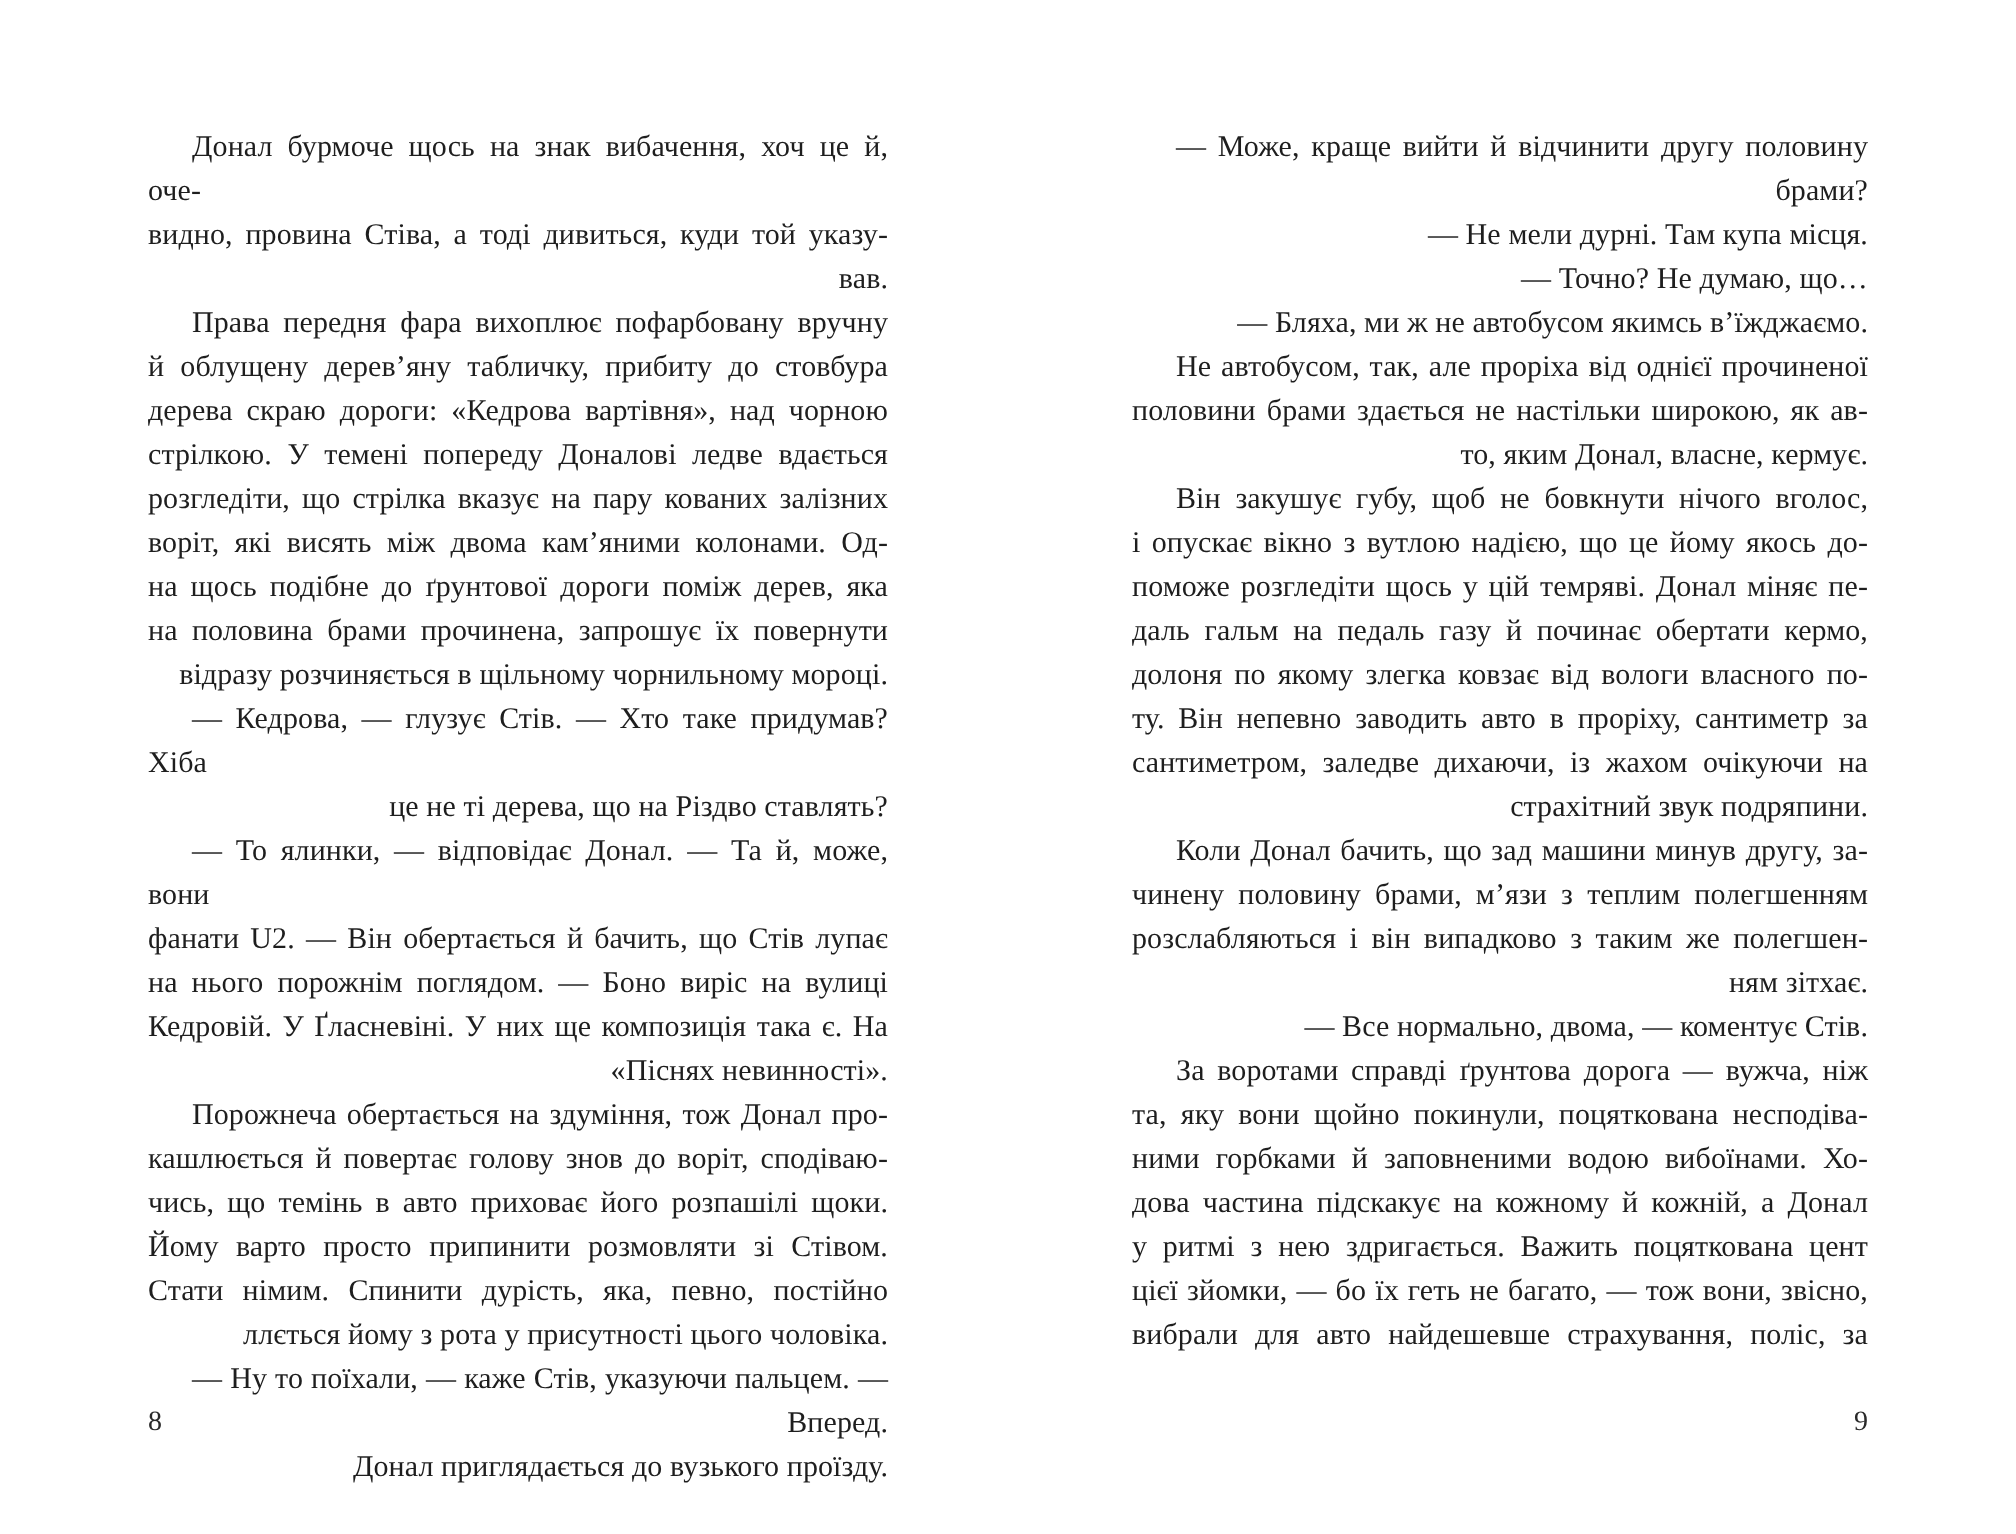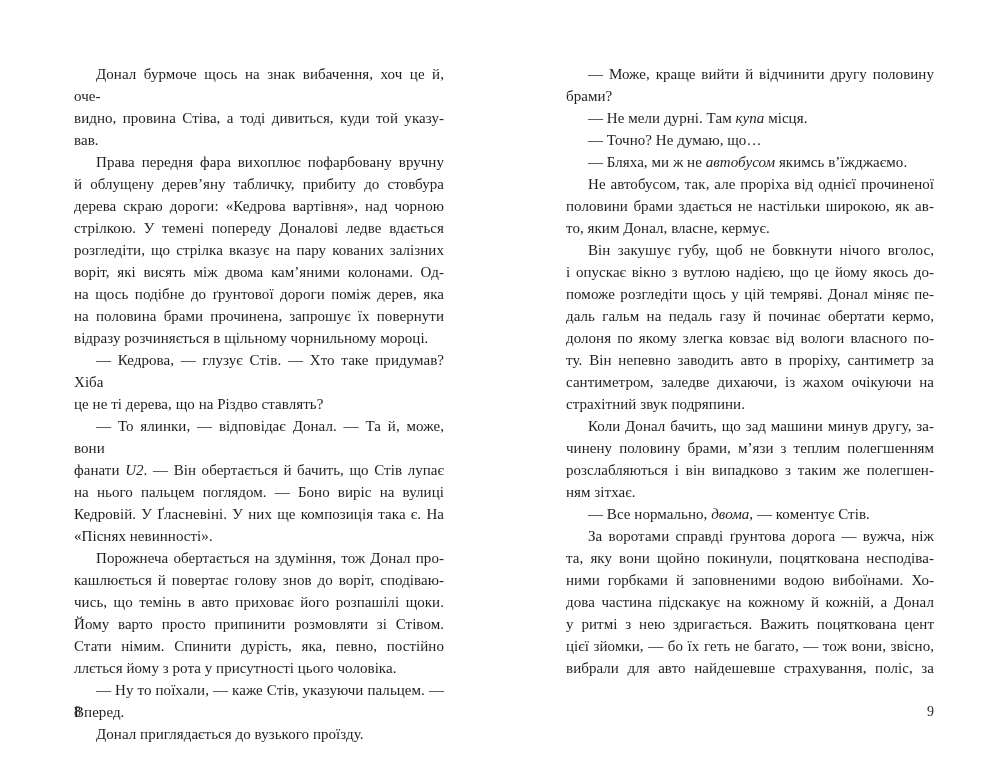--- a/index.html
+++ b/index.html
@@ -30,32 +30,31 @@
   .text-block {
     position: absolute;
     top: 63px;
     font-size: 15px;
     line-height: 22px;
     letter-spacing: 0.05px;
   }
   .page-left  .text-block { left: 74px;  width: 370px; }
   .page-right .text-block { left: 62px;  width: 368px; }
   .line {
-    text-align: left;
+    text-align: right;
     white-space: normal;
   }
   .line.just {
     text-align: justify;
     text-align-last: justify;
   }
   .line.indent {
     text-indent: 22px;
   }
   .it {
-    font-style: italic;
     margin-top: 27px;
   }
   .page-number {
     position: absolute;
     top: 703px;
     font-size: 14px;
     line-height: 18px;
     color: #2a2a2a;
   }
   .page-left  .page-number { left: 74px; text-align: left; }
@@ -77,21 +76,21 @@
         <div class="line just"><span>стрілкою. У темені попереду Доналові ледве вдається</span></div>
         <div class="line just"><span>розгледіти, що стрілка вказує на пару кованих залізних</span></div>
         <div class="line just"><span>воріт, які висять між двома кам’яними колонами. Од-</span></div>
         <div class="line just"><span>на щось подібне до ґрунтової дороги поміж дерев, яка</span></div>
         <div class="line just"><span>на половина брами прочинена, запрошує їх повернути</span></div>
         <div class="line"><span>відразу розчиняється в щільному чорнильному мороці.</span></div>
         <div class="line indent just"><span>— Кедрова, — глузує Стів. — Хто таке придумав? Хіба</span></div>
         <div class="line"><span>це не ті дерева, що на Різдво ставлять?</span></div>
         <div class="line indent just"><span>— То ялинки, — відповідає Донал. — Та й, може, вони</span></div>
         <div class="line just"><span>фанати </span><span class="it">U2</span><span>. — Він обертається й бачить, що Стів лупає</span></div>
-        <div class="line just"><span>на нього пальцем поглядом. — Боно виріс на вулиці</span></div>
+        <div class="line just"><span>на нього порожнім поглядом. — Боно виріс на вулиці</span></div>
         <div class="line just"><span>Кедровій. У Ґласневіні. У них ще композиція така є. На</span></div>
         <div class="line"><span>«Піснях невинності».</span></div>
         <div class="line indent just"><span>Порожнеча обертається на здуміння, тож Донал про-</span></div>
         <div class="line just"><span>кашлюється й повертає голову знов до воріт, сподіваю-</span></div>
         <div class="line just"><span>чись, що темінь в авто приховає його розпашілі щоки.</span></div>
         <div class="line just"><span>Йому варто просто припинити розмовляти зі Стівом.</span></div>
         <div class="line just"><span>Стати німим. Спинити дурість, яка, певно, постійно</span></div>
         <div class="line"><span>ллється йому з рота у присутності цього чоловіка.</span></div>
         <div class="line indent just"><span>— Ну то поїхали, — каже Стів, указуючи пальцем. —</span></div>
         <div class="line"><span>Вперед.</span></div>

